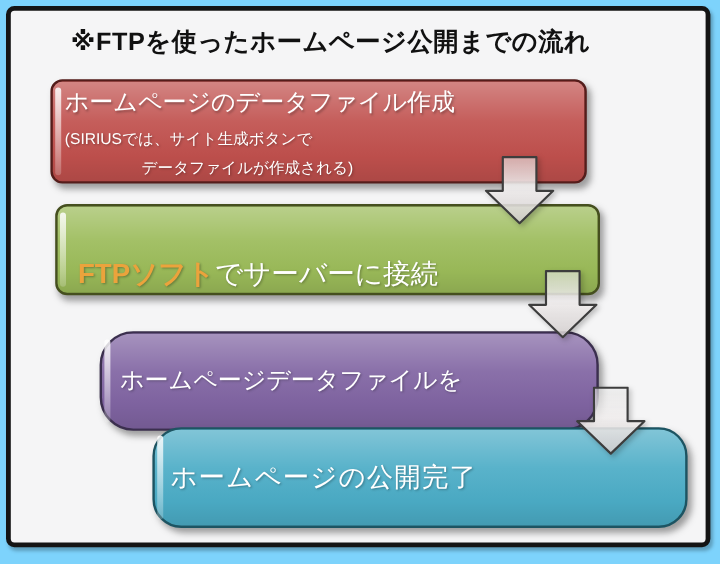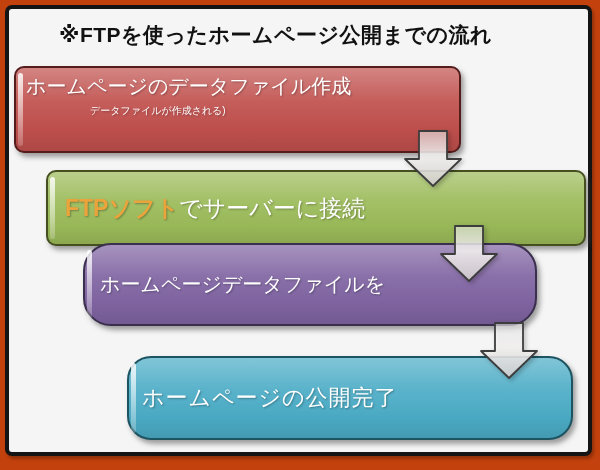--- a/index.html
+++ b/index.html
@@ -1,20 +1,20 @@
 <!DOCTYPE html>
 <html><head>
 <meta charset="utf-8">
 <style>
   html, body { margin: 0; padding: 0; background: #ffffff; }
   .canvas {
     position: relative;
     width: 600px;
     height: 470px;
-    background: #c2410c;
+    background: #7dd3fc;
     font-family: "Liberation Sans", "DejaVu Sans", sans-serif;
     overflow: hidden;
   }
   .frame {
     position: absolute;
     left: 5px; top: 5px;
     width: 587px; height: 451px;
     box-sizing: border-box;
     border: 4px solid #141414;
     border-radius: 7px;
@@ -45,47 +45,48 @@
   .step::before { 
     content: "";
     position: absolute;
     left: 2px; top: 5px; bottom: 5px;
     width: 5px;
     border-radius: 3px;
     background: linear-gradient(to bottom, rgba(255,255,255,0.85), rgba(255,255,255,0.20));
     pointer-events: none;
   }
   .box1 { left: 14px;  top: 66px;  width: 447px; height: 87px; padding: 5px 8px 0 10px; }
-  .box2 { left: 46px;  top: 170px; width: 540px; height: 76px; display: flex; align-items: center; padding-left: 17px; font-size: 23px; }
-  .box3 { left: 83px;  top: 243px; width: 454px; height: 83px; display: flex; flex-direction: column; justify-content: center; padding-left: 15px; font-size: 20px; line-height: 1.45; border-radius: 28px; }
+  .box2 { left: 46px;  top: 170px; width: 454px; height: 76px; display: flex; align-items: flex-end; padding-left: 17px; font-size: 23px; }
+  .box3 { left: 83px;  top: 276px; width: 416px; height: 83px; display: flex; flex-direction: column; justify-content: center; padding-left: 15px; font-size: 20px; line-height: 1.45; border-radius: 28px; }
   .box4 { left: 127px; top: 356px; width: 446px; height: 84px; display: flex; align-items: center; padding-left: 13px; font-size: 22px; letter-spacing: 1px; }
   .b1-title { font-size: 20px; line-height: 1.15; margin-top: 2px; white-space: nowrap; }
   .b1-note1 { font-size: 13px; margin-top: 9px; white-space: nowrap; }
-  .b1-note2 { font-size: 10px; margin-top: 6px; margin-left: 64px; white-space: nowrap; }
+  .b1-note2 { font-size: 13px; margin-top: 6px; margin-left: 64px; white-space: nowrap; }
   .hl { font-weight: bold; }
   .arrow {
     position: absolute;
     width: 60px; height: 58px;
     filter: drop-shadow(2px 2px 2px rgba(0,0,0,0.25));
   }
   .arrow1 { left: 403px; top: 130px; }
   .arrow2 { left: 439px; top: 225px; }
   .arrow3 { left: 479px; top: 322px; }
 </style>
 </head>
 <body>
 
 <div class="canvas">
 
   <div class="frame" style="border-color: rgb(20, 20, 20); background-color: rgb(245, 245, 246);"></div>
 
   <div class="title" style="color: rgb(17, 17, 17);">※FTPを使ったホームページ公開までの流れ</div>
 
-  <div class="step box1" style="background-color: rgb(192, 80, 77); border-color: rgb(84, 29, 27);">
+  <div class="step box1" style="background-color: rgb(192, 80, 77); border-color: rgb(84, 29, 27); margin-left: 28px;">
     <div class="b1-title">ホームページのデータファイル作成</div>
+    <div class="b1-note1">(SIRIUSでは、サイト生成ボタンで</div>
     <div class="b1-note2">データファイルが作成される)</div>
   </div>
 
   <div class="step box2" style="background-color: rgb(155, 187, 89); border-color: rgb(69, 79, 31);">
     <span><span class="hl" style="color: rgb(235, 163, 60);">FTPソフト</span><span>でサーバーに接続</span></span>
   </div>
 
   <div class="step box3" style="background-color: rgb(128, 100, 162); border-color: rgb(59, 47, 78);">
     <div>ホームページデータファイルを</div>
   </div>

